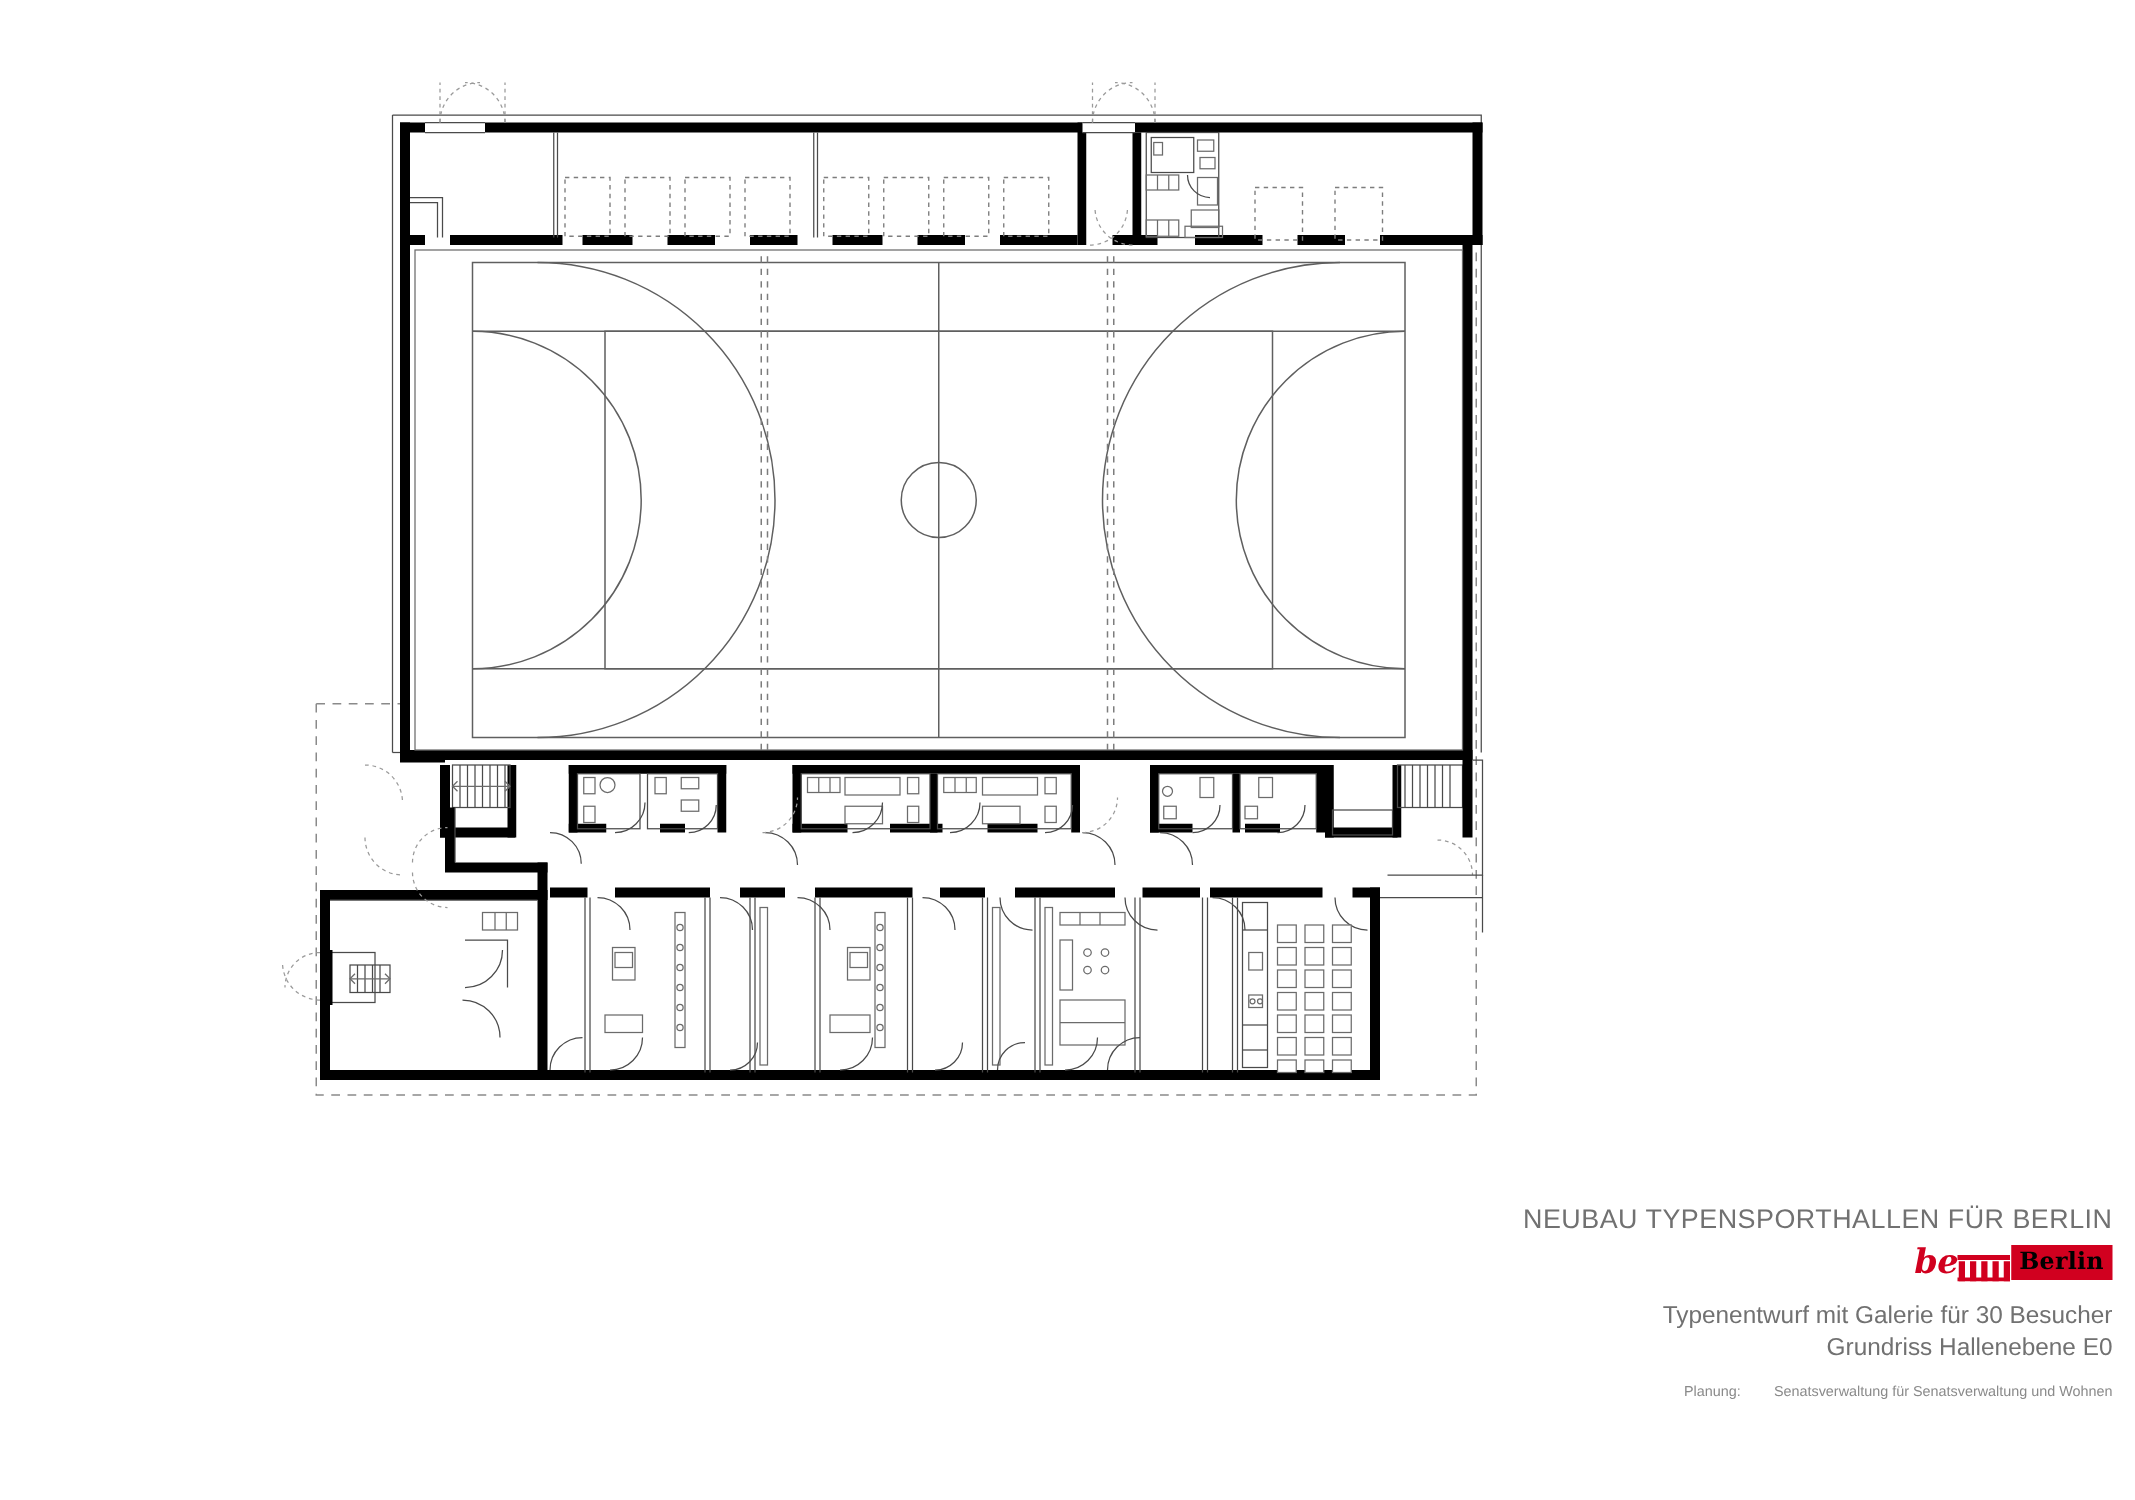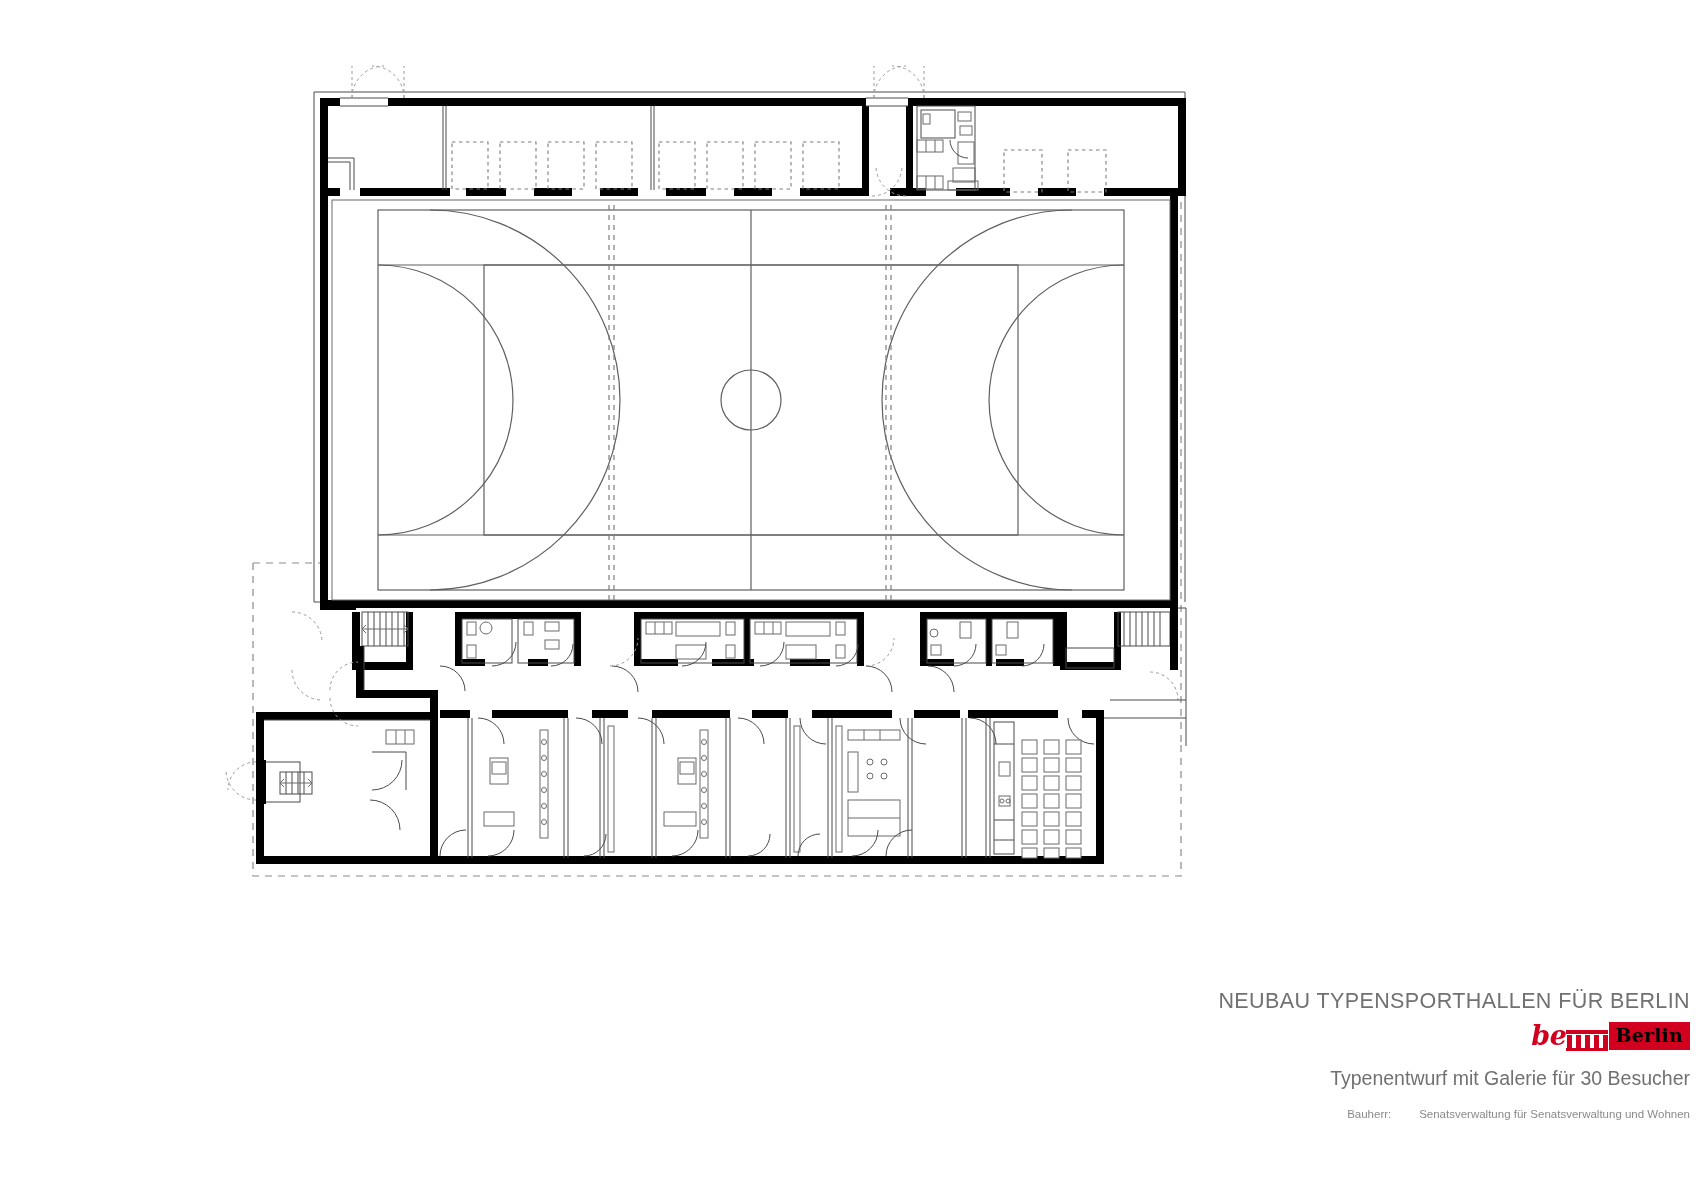--- a/index.html
+++ b/index.html
@@ -606,23 +606,24 @@
           <span class="col" style="left:28px"></span>
           <span class="col" style="left:37px"></span>
           <span class="base"></span>
         </span>
         <span class="logo-berlin">Berlin</span>
       </div>
     </div>
 
     <div id="subtitle-1">Typenentwurf mit Galerie für 30 Besucher</div>
 
+    <div id="subtitle-2">Grundriss Hallenebene E0</div>
 
     <div id="credits">
       <div class="credit-line">
-        <span class="credit-label">Bauherr:</span>
+        <span class="credit-label">Planung:</span>
         <span class="cl-spacer"></span>
         <span class="credit-value">Senatsverwaltung für Senatsverwaltung und Wohnen</span>
       </div>
     </div>
   </div>
 
 </div>
 
 </body></html>

